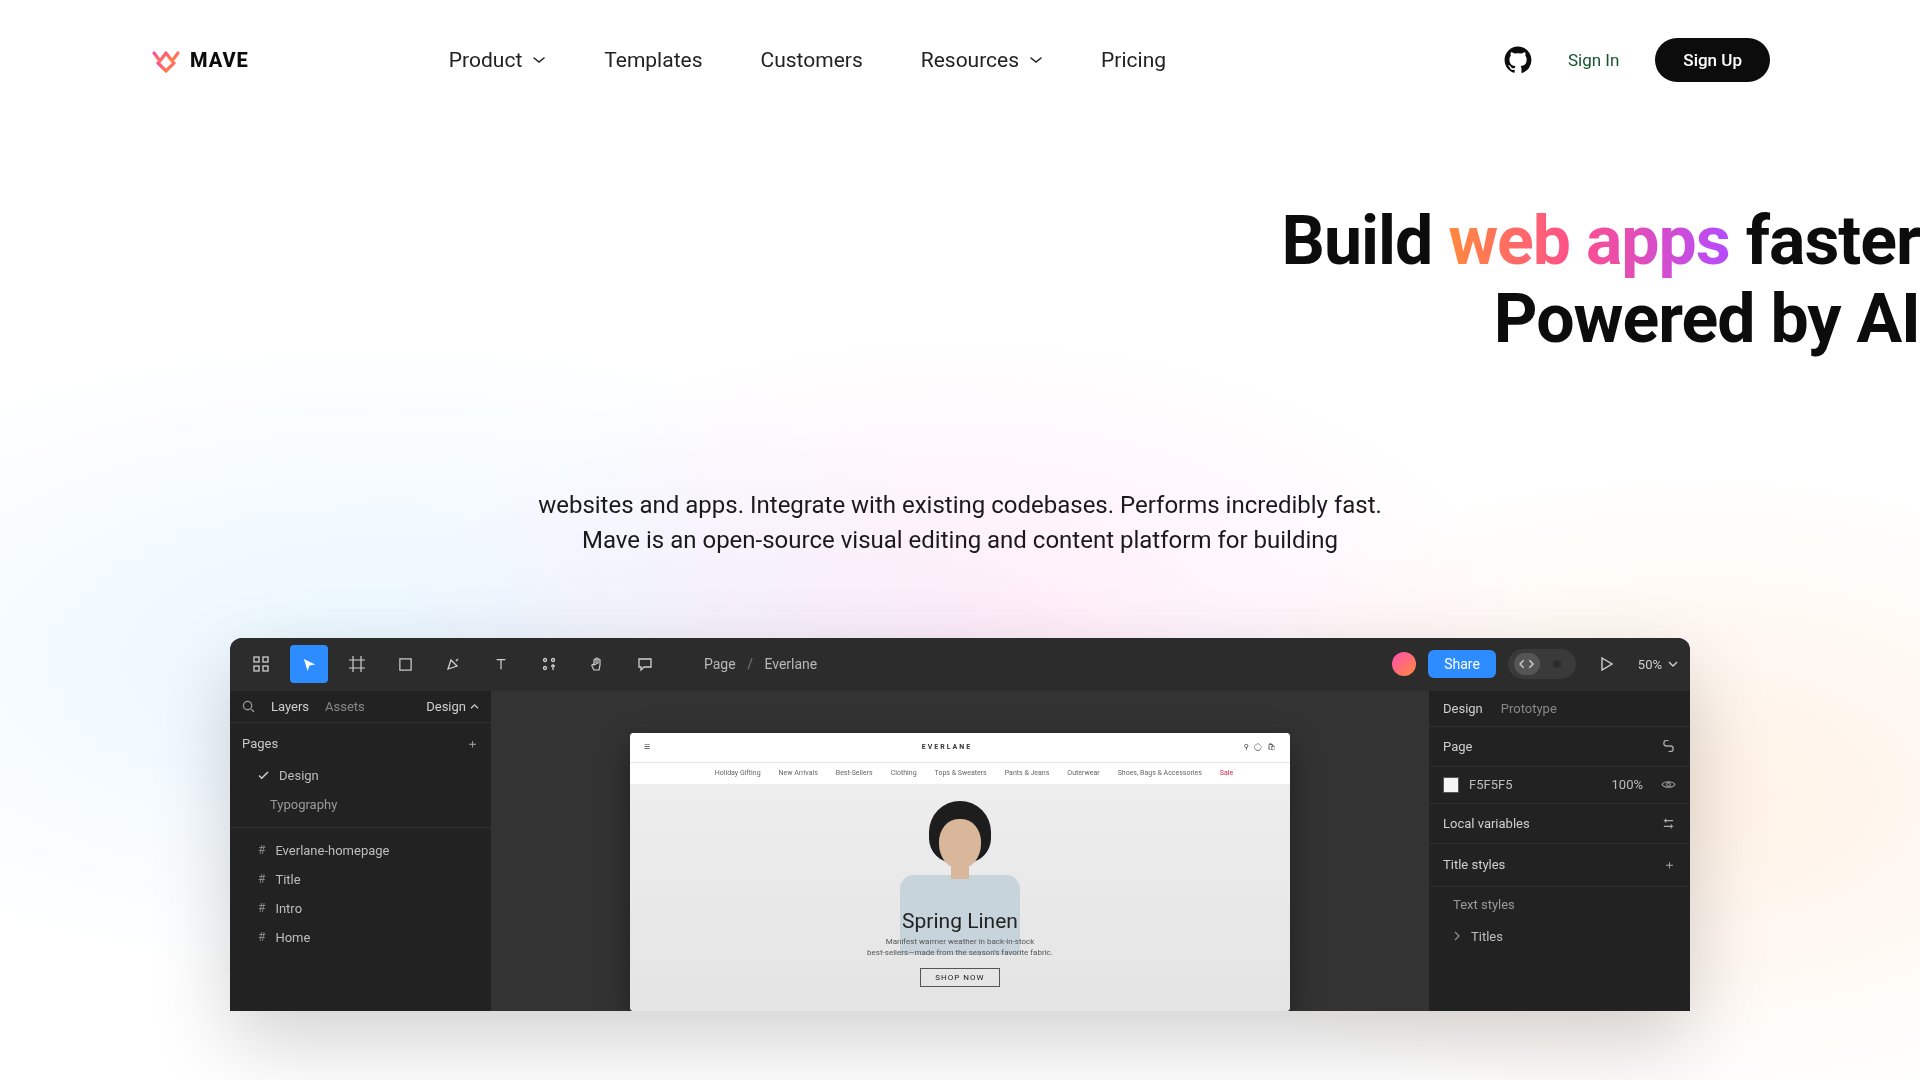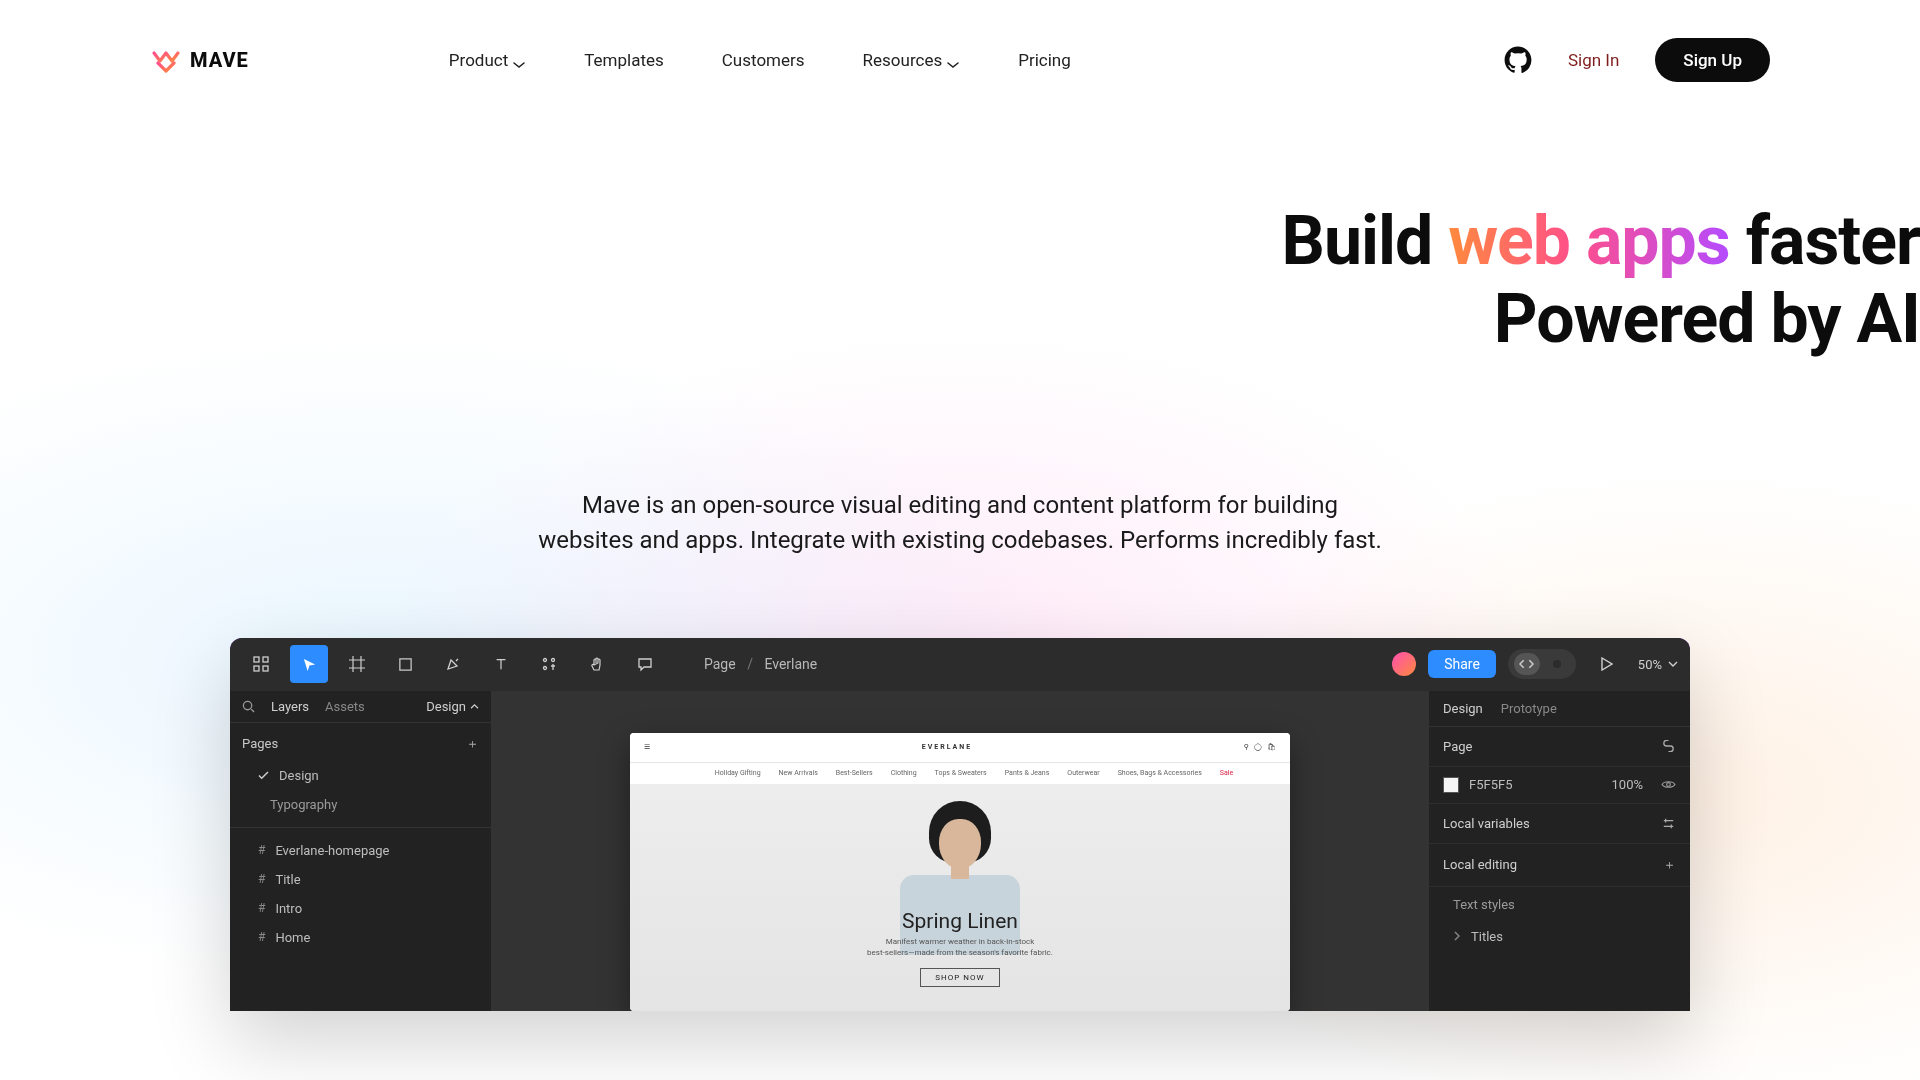--- a/index.html
+++ b/index.html
@@ -39,35 +39,35 @@
   color: #0c0c0c;
 }
 .nav {
   margin-left: 200px;
   display: flex;
   align-items: center;
   gap: 58px;
 }
 .nav-item {
   display: flex;
-  align-items: flex-end;
-  gap: 4px;
-  font-size: 17px;
+  align-items: center;
+  gap: 10px;
+  font-size: 21px;
   color: #222;
   cursor: pointer;
 }
 .chev { display: inline-block; }
 .header-right {
   margin-left: auto;
   display: flex;
   align-items: center;
   gap: 36px;
 }
 .gh-icon { cursor: pointer; }
-.signin { font-size: 17px; color: #7f1d1d; cursor: pointer; }
+.signin { font-size: 17px; color: #14532d; cursor: pointer; }
 .signup-btn {
   background: #0c0c0c;
   color: #fff;
   font-size: 17px;
   font-weight: 500;
   border-radius: 999px;
   padding: 12px 28px;
   cursor: pointer;
 }
 
@@ -337,22 +337,22 @@
     <div class="signup-btn">Sign Up</div>
   </div>
 </header>
 
 <section class="hero">
   <h1>
     <span>Build </span><span class="gradient-text">web apps</span><span> faster</span><br>
     <span>Powered by AI</span>
   </h1>
   <div class="hero-desc">
+    <div>websites and apps. Integrate with existing codebases. Performs incredibly fast.</div>
     <div>Mave is an open-source visual editing and content platform for building</div>
-    <div>websites and apps. Integrate with existing codebases. Performs incredibly fast.</div>
   </div>
 </section>
 
 <div class="editor-wrapper">
 
   <div class="ed-toolbar">
     <div class="tb-left">
       <div class="tb-btn">
         <svg width="16" height="16" viewBox="0 0 16 16" stroke="#cfcfcf" fill="none" stroke-width="1.3">
             <rect x="1" y="1" width="5" height="5"></rect>
@@ -555,21 +555,21 @@
       </div>
       <div class="er-row">
         <span class="lbl">Local variables</span>
         <span class="ic">
           <svg width="15" height="15" viewBox="0 0 16 16" stroke="#aaa" fill="none" stroke-width="1.3">
               <path d="M3 5 H13 M5 3 V7 M3 11 H13 M11 9 V13"></path>
             </svg>
         </span>
       </div>
       <div class="er-row">
-        <span class="lbl">Local editing</span>
+        <span class="lbl">Title styles</span>
         <span class="plus">＋</span>
       </div>
       <div class="sub-item">Text styles</div>
       <div class="ed-item" style="padding-left:24px">
         <span class="ic">
           <svg width="8" height="10" viewBox="0 0 8 10">
               <path d="M2 1 L6 5 L2 9" stroke="#888" fill="none" stroke-width="1.4"></path>
             </svg>
         </span>
         <span>Titles</span>

